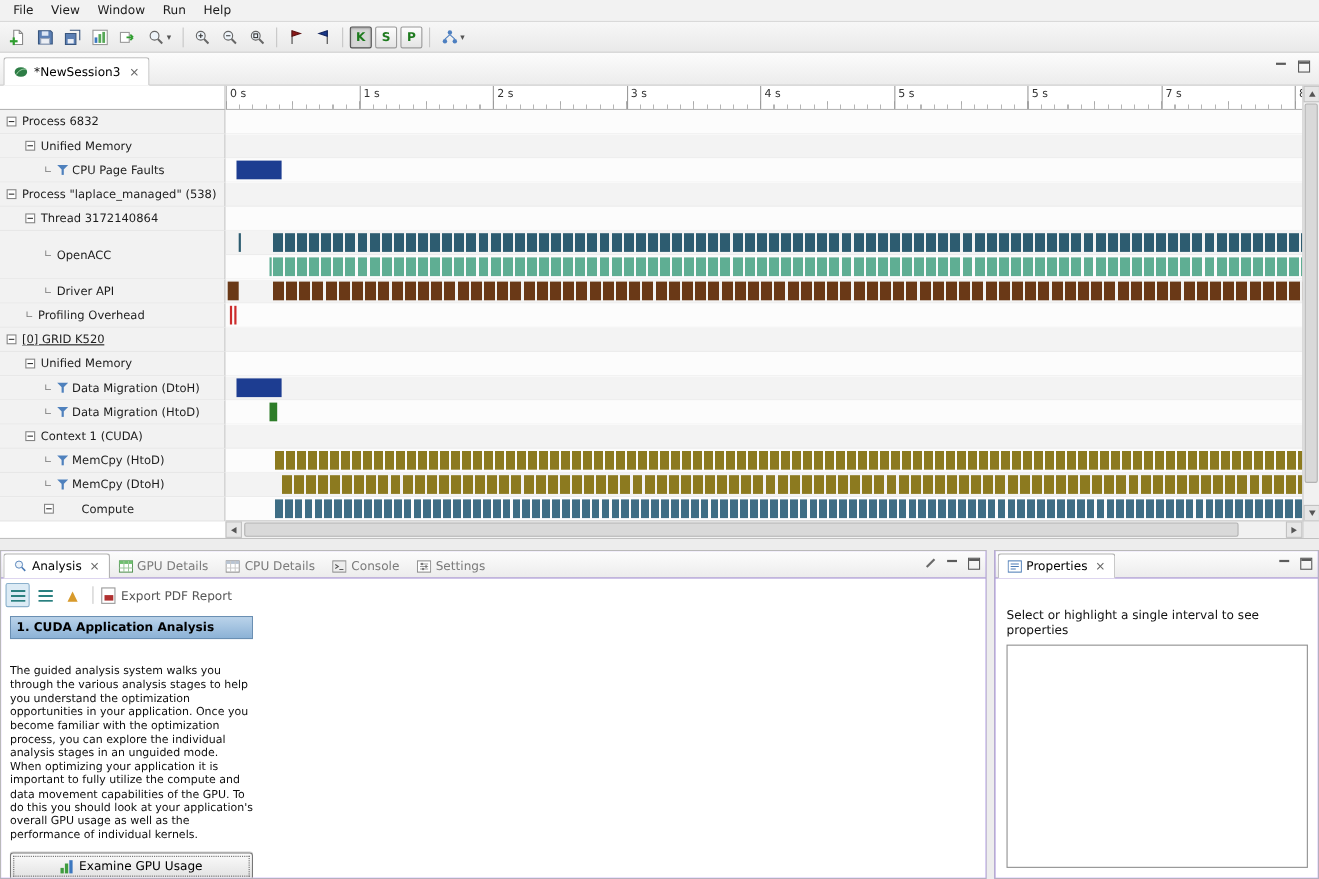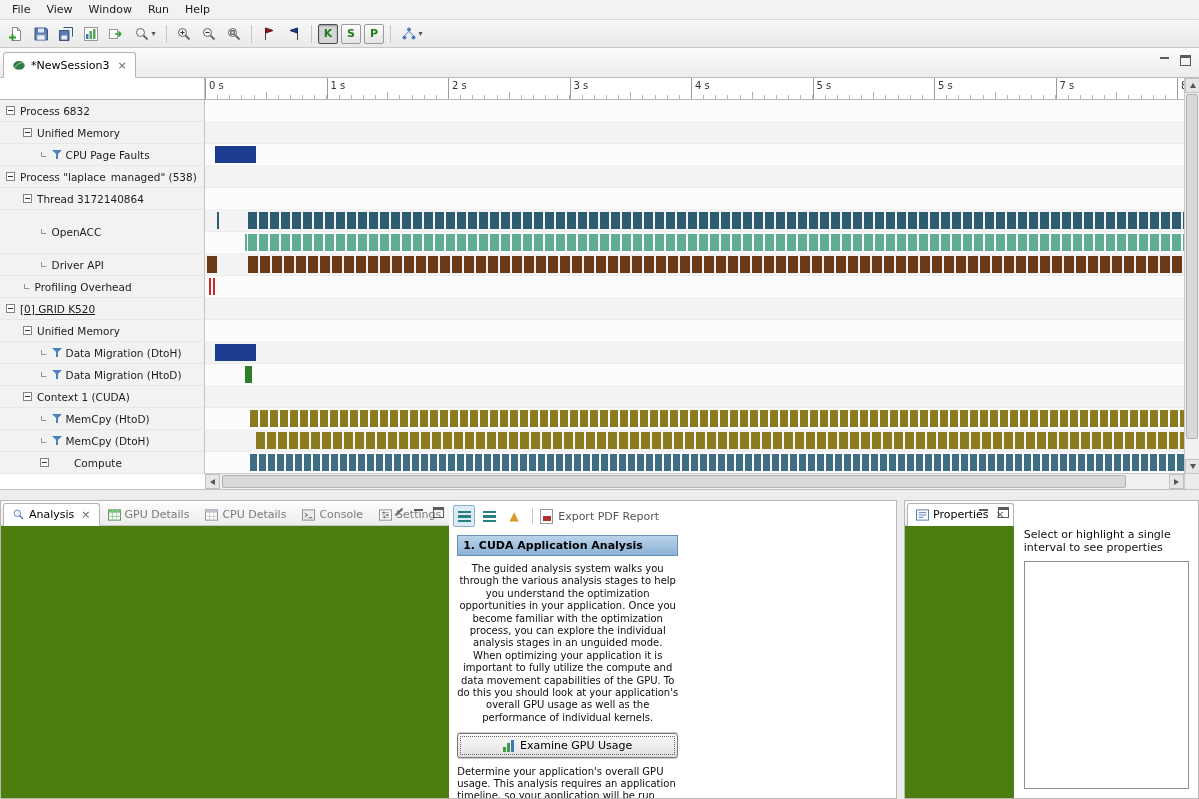--- a/index.html
+++ b/index.html
@@ -63,21 +63,21 @@
   .tri-dn { width:0; height:0; border-left:3px solid transparent; border-right:3px solid transparent; border-top:5px solid #555; }
   .tri-lf { width:0; height:0; border-top:3px solid transparent; border-bottom:3px solid transparent; border-right:5px solid #555; }
   .tri-rt { width:0; height:0; border-top:3px solid transparent; border-bottom:3px solid transparent; border-left:5px solid #555; }
   .vthumb { position:absolute; left:1px; right:1px; top:16px; height:345px; background:#d9d9d9; border:1px solid #b2b2b2; border-radius:2px; }
   .hthumb { position:absolute; top:1px; bottom:1px; left:17px; right:58px; background:#d9d9d9; border:1px solid #b2b2b2; border-radius:2px; }
 
   .sash-h { height:10px; background:#ededed; }
 
   
   .bottom { display:flex; height:299px; background:#ededed; }
-  .panel { background:#4d7c0f; border:1px solid #b9b9b9; display:flex; flex-direction:row; }
+  .panel { background:#8b5cf6; border:1px solid #b9b9b9; display:flex; flex-direction:column; }
   .panel.analysis { width:897px; flex:none; }
   .sash-v { width:7px; background:#ededed; flex:none; }
   .panel.props { flex:1; }
   .ptabbar { height:25px; background:linear-gradient(#fdfdfd,#ececec); border-bottom:1px solid #c6c6c6; display:flex; align-items:flex-end; padding-left:2px; position:relative; flex:none; }
   .ptab { height:23px; display:flex; align-items:center; gap:4px; padding:0 8px; font-size:11px; color:#7a7a7a; margin-bottom:-1px; }
   .ptab.active { background:#fff; border:1px solid #b3b3b3; border-bottom:1px solid #fff; border-radius:3px 3px 0 0; color:#000; }
   .ptab-tools { position:absolute; right:5px; top:6px; display:flex; gap:9px; align-items:center; }
   .pencil { width:11px; height:11px; position:relative; }
   .pencil:after { content:""; position:absolute; left:1px; top:4px; width:10px; height:2px; background:#6a6a6a; transform:rotate(-45deg); }
   .pcontent { position:relative; flex:1; background:#fff; overflow:hidden; }
@@ -90,21 +90,21 @@
      repeating-linear-gradient(#2a8080 0 2px, transparent 2px 4.5px); }
   .uparrow { color:#d89a2b; font-size:12px; line-height:1; }
   .asep { width:1px; height:16px; background:#c9c9c9; margin:0 4px; }
   .export-group { display:flex; align-items:center; gap:5px; color:#555; font-size:11px; }
   .pdficon { width:13px; height:15px; background:#fff; border:1px solid #999; position:relative; }
   .pdficon:after { content:""; position:absolute; left:2px; bottom:2px; width:8px; height:5px; background:#b03030; }
 
   
   .guide { position:absolute; left:8px; top:34px; width:221px; bottom:0; overflow:hidden; font-size:10px; }
   .guide-header { background:linear-gradient(#bad3ea,#8cb2d6); border:1px solid #6a8fb3; font-weight:bold; font-size:11px; padding:3px 5px; color:#000; }
-  .guide-text { margin-top:7px; line-height:1.24; color:#0d0d0d;text-align:center; }
+  .guide-text { margin-top:24px; line-height:1.24; color:#0d0d0d; }
   .gpu-btn { margin-top:9px; width:100%; height:25px; display:flex; align-items:center; justify-content:center; gap:6px; background:linear-gradient(#fbfbfb,#e1e1e1); border:1px solid #777; border-radius:3px; font-size:11px; color:#000; outline:1px dotted #666; outline-offset:-4px; box-shadow:0 0 0 1px #cfcfcf; }
   .chartbars { display:flex; align-items:flex-end; gap:1px; height:12px; }
   .chartbars i { display:block; width:3px; background:#3f9c3f; }
   .chartbars i:nth-child(1){height:5px;} .chartbars i:nth-child(2){height:9px;} .chartbars i:nth-child(3){height:12px;background:#3c78c0;}
   .guide-foot { margin-top:8px; line-height:1.22; color:#0d0d0d; }
 
   
   .results { position:absolute; left:232px; right:8px; top:12px; bottom:7px; border:1px solid #929292; background:#d9d9d9; }
   .results-label { position:absolute; top:-8px; left:0; background:#fff; padding:0 3px 0 0; font-size:10px; color:#333; }
 

